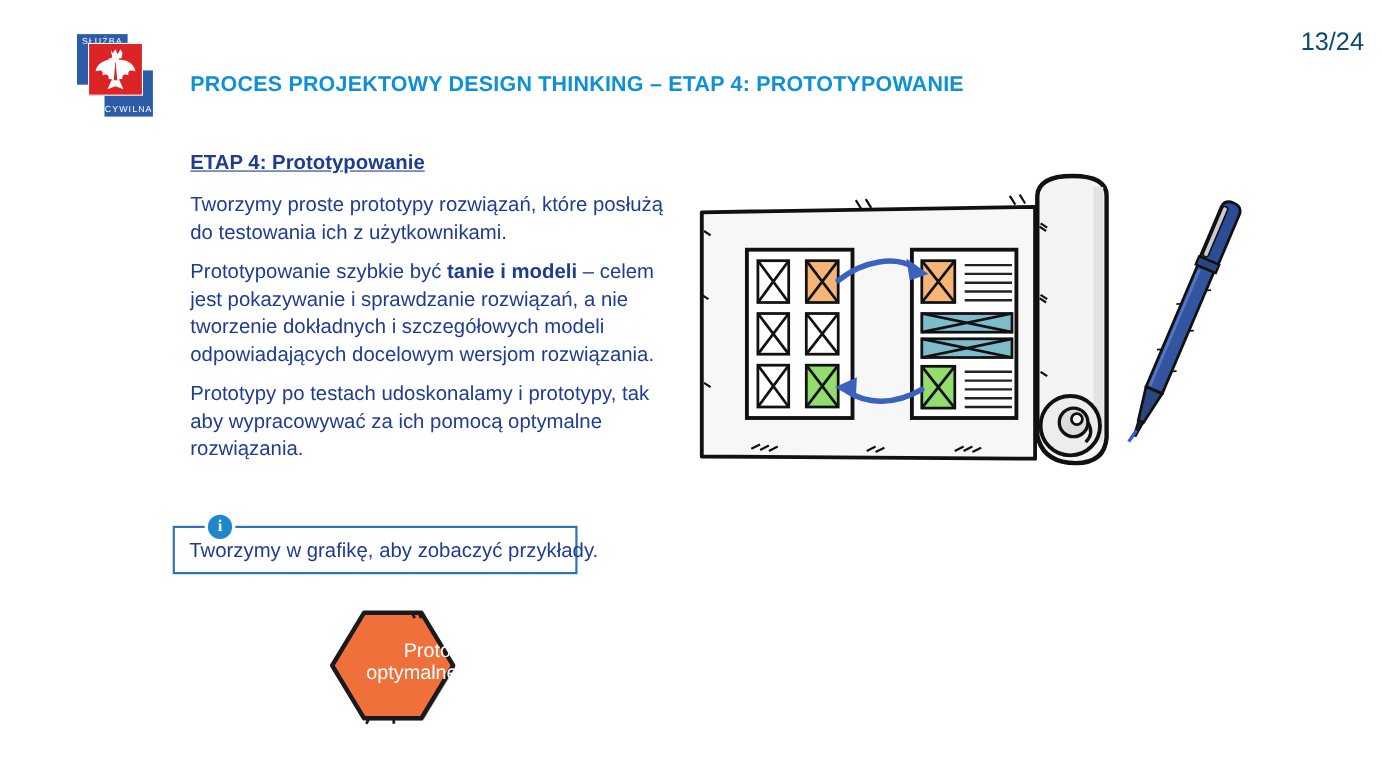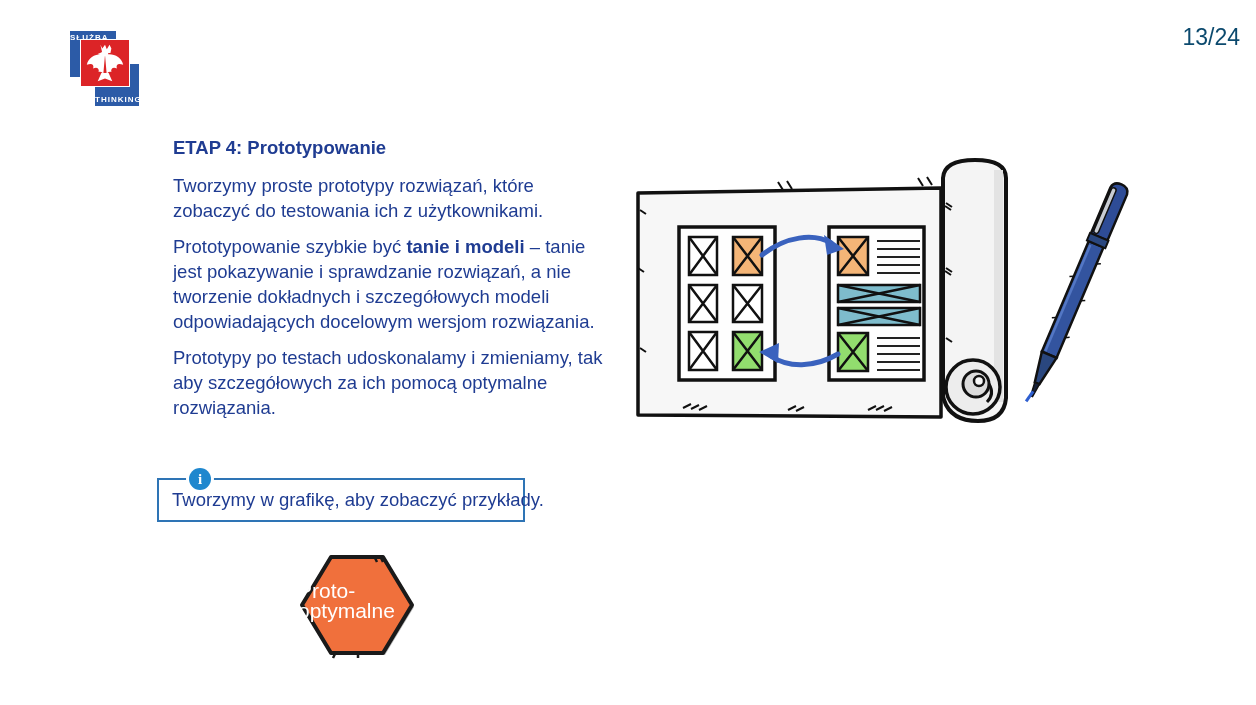--- a/index.html
+++ b/index.html
@@ -6,81 +6,82 @@
   .slide {
     position:relative; width:1256px; height:705px; background:#ffffff;
     font-family:"Liberation Sans", sans-serif; overflow:hidden;
   }
 
   
   .logo { position:absolute; left:68px; top:26px; width:72px; height:80px; }
   .logo .sq-blue1 { position:absolute; left:2px; top:5px; width:46px; height:46px; background:#2C5BA7; }
   .logo .sq-blue2 { position:absolute; left:27px; top:38px; width:44px; height:42px; background:#2C5BA7; }
   .logo .sq-red  { position:absolute; left:12px; top:13px; width:50px; height:48px; background:#DC2427; border:1px solid #fff; box-sizing:border-box; z-index:2; display:flex; align-items:center; justify-content:center; }
-  .logo .logo-txt { position:absolute; width:100%; text-align:left; color:#fff; font-size:8px; font-weight:bold; letter-spacing:1px; }
+  .logo .logo-txt { position:absolute; width:100%; text-align:center; color:#fff; font-size:8px; font-weight:normal; letter-spacing:1px; }
   .logo .txt-top { top:2px; }
   .logo .txt-bottom { bottom:2px; z-index:3; }
 
   
   .page-num { position:absolute; top:24px; right:16px; color:#0c4a6e; font-size:23px; }
   .slide-title { position:absolute; left:173px; top:66px; width:960px; font-size:19.5px; font-weight:bold; color:#0E90D9; letter-spacing:0.2px; }
 
   
   .content { position:absolute; left:173px; top:135px; width:437px; color:#1F3C92; font-size:18.5px; line-height:25px; }
-  .content h3 { margin:0 0 13px 0; font-size:18.5px; }
+  .content h3 { margin:0 0 13px 0; font-size:18.5px;text-decoration:underline; }
   .content p { margin:0 0 11px 0; }
   .content .b { font-weight:bold; }
 
   
   .info-box { position:absolute; left:157px; top:478px; width:368px; height:44px; border:2px solid #2E74B5; box-sizing:border-box; background:#fff; }
   .info-icon { position:absolute; left:30px; top:-12px; width:22px; height:22px; border-radius:50%; background:#1F87CE; color:#fff; text-align:center; line-height:22px; font-size:15px; font-weight:bold; font-family:"Liberation Serif", serif; box-shadow:0 0 0 3px #fff; }
   .info-text { padding:9px 0 0 13px; font-size:18.5px; color:#1F3C92; white-space:nowrap; }
 
   
   .hex-wrap { position:absolute; left:298px; top:551px; width:118px; height:108px; }
-  .hex-label { position:absolute; left:0; top:30px; width:118px; text-align:left; color:#ffffff; font-size:21px; line-height:20px; }
+  .hex-label { position:absolute; left:0; top:30px; width:118px; text-align:right; color:#ffffff; font-size:18px; line-height:20px; }
   .hex-label span { display:block; }
 
   
   .illus { position:absolute; left:628px; top:148px; }
 </style>
 </head>
 <body>
 
 <div class="slide">
 
   <div class="logo">
     <div class="sq-blue1">
       <div class="logo-txt txt-top">SŁUŻBA</div>
     </div>
     <div class="sq-blue2">
-      <div class="logo-txt txt-bottom">THINKING</div>
+      <div class="logo-txt txt-bottom">CYWILNA</div>
     </div>
     <div class="sq-red">
       <svg width="40" height="42" viewBox="0 0 44 46">
         <g fill="#ffffff">
           <path d="M17,3 l2,4 3,-4 2,5 3,-5 2,4 -1,5 h-9 z"></path>
           <circle cx="22" cy="12" r="3.6"></circle>
           <path d="M19,11 l-5,2 5,2 z"></path>
           <path d="M22,14 C13,12 4,16 2,25 c6,-2 8,0 7,4 4,-2 7,0 6,4 3,-1 5,1 5,4 z"></path>
           <path d="M22,14 C31,12 40,16 42,25 c-6,-2 -8,0 -7,4 -4,-2 -7,0 -6,4 -3,-1 -5,1 -5,4 z"></path>
           <path d="M18,34 h8 l4,9 -8,-3 -8,3 z"></path>
         </g>
       </svg>
     </div>
   </div>
 
   <div class="page-num">13/24</div>
 
+  <div class="slide-title">PROCES PROJEKTOWY DESIGN THINKING – ETAP 4: PROTOTYPOWANIE</div>
 
   <div class="content">
     <h3>ETAP 4: Prototypowanie</h3>
-    <p>Tworzymy proste prototypy rozwiązań, które zobaczyć do testowania ich z użytkownikami.</p>
-    <p><span>Prototypowanie szybkie być </span><span class="b">tanie i modeli</span><span> – tanie jest pokazywanie i sprawdzanie rozwiązań, a nie tworzenie dokładnych i szczegółowych modeli odpowiadających docelowym wersjom rozwiązania.</span></p>
-    <p>Prototypy po testach udoskonalamy i zmieniamy, tak aby szczegółowych za ich pomocą optymalne rozwiązania.</p>
+    <p>Tworzymy proste prototypy rozwiązań, które posłużą do testowania ich z użytkownikami.</p>
+    <p><span>Prototypowanie szybkie być </span><span class="b">tanie i modeli</span><span> – celem jest pokazywanie i sprawdzanie rozwiązań, a nie tworzenie dokładnych i szczegółowych modeli odpowiadających docelowym wersjom rozwiązania.</span></p>
+    <p>Prototypy po testach udoskonalamy i prototypy, tak aby wypracowywać za ich pomocą optymalne rozwiązania.</p>
   </div>
 
   <div class="info-box">
     <div class="info-icon">i</div>
     <div class="info-text">Tworzymy w grafikę, aby zobaczyć przykłady.</div>
   </div>
 
   <div class="hex-wrap">
     <svg width="118" height="108" viewBox="0 0 118 108">
       <polygon points="7,56 35,9 87,9 116,56 87,104 35,104" fill="rgba(0,0,0,0.28)"></polygon>

